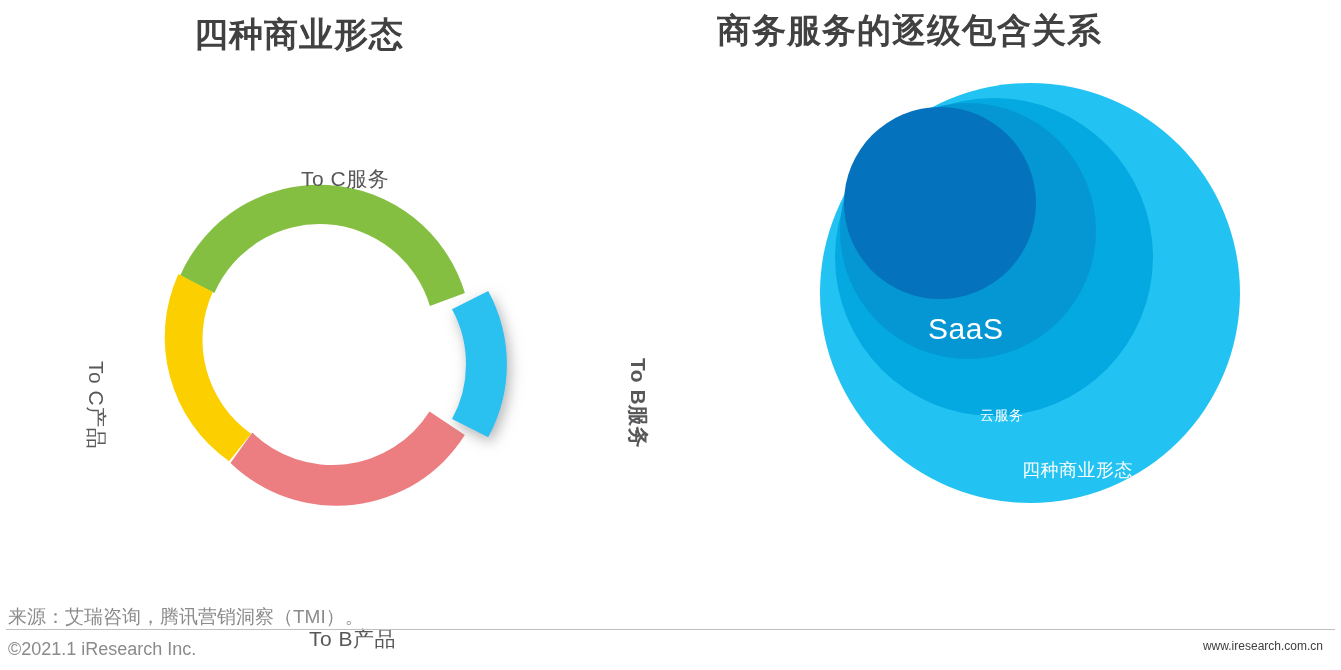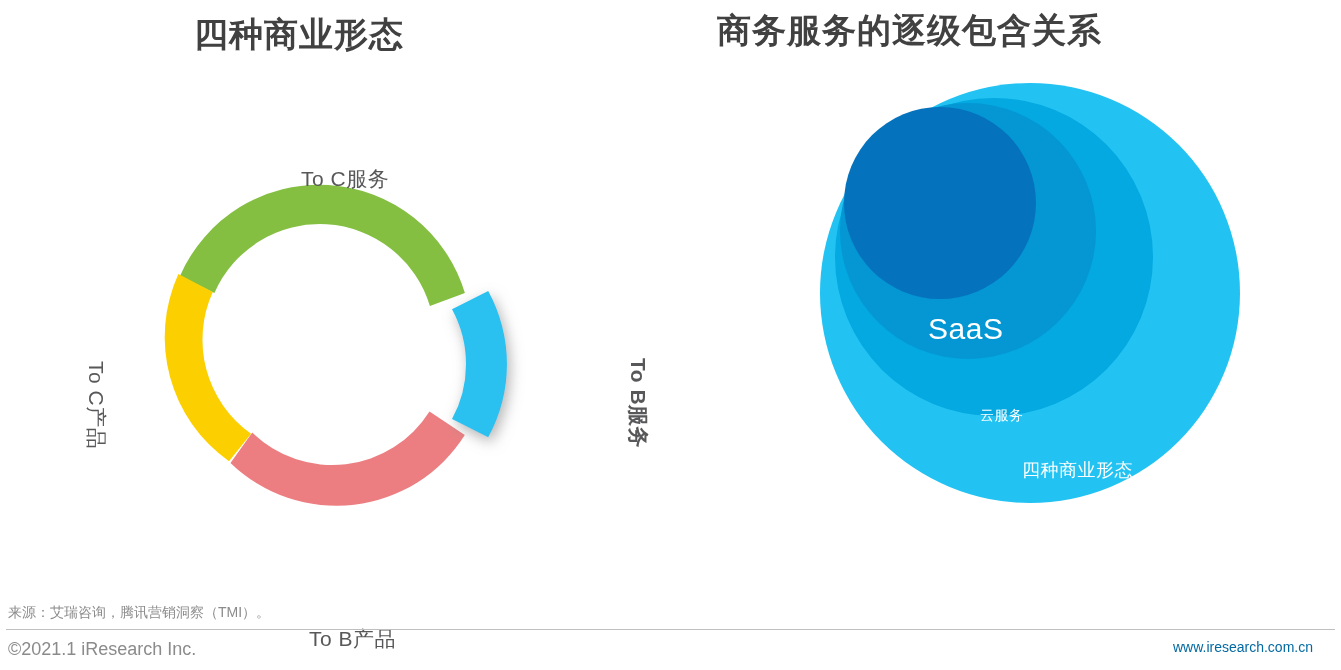--- a/index.html
+++ b/index.html
@@ -59,33 +59,33 @@
     letter-spacing: 0.5px;
   }
   #label-saas        { left: 228px; top: 242px; font-size: 30px; }
   #label-cloud       { left: 280px; top: 337px; font-size: 14px; }
   #label-rental      { left: 322px; top: 388px; font-size: 18px; }
   #label-bizservice  { left: 380px; top: 443px; font-size: 18px; }
 
   
   #source-line {
     position: absolute; left: 8px; top: 604px;
-    font-size: 14px; color: #8b8b8b; white-space: nowrap;
+    font-size: 19px; color: #8b8b8b; white-space: nowrap;
   }
   #footer-rule {
     position: absolute; left: 6px; top: 629px;
     width: 1329px; height: 1px; background: #bfbfbf;
   }
   #copyright {
     position: absolute; left: 8px; top: 639px;
     font-size: 18px; color: #8b8b8b; white-space: nowrap;
   }
   #website {
-    position: absolute; right: 28px; top: 639px;
-    font-size: 14px; color: #0369a1; white-space: nowrap;
+    position: absolute; right: 18px; top: 639px;
+    font-size: 12px; color: #404040; white-space: nowrap;
   }
 </style>
 </head>
 <body>
 
 <div id="page">
 
   <h1 class="title" id="title-right">商务服务的逐级包含关系</h1>
   <h1 class="title" id="title-left">四种商业形态</h1>
 

